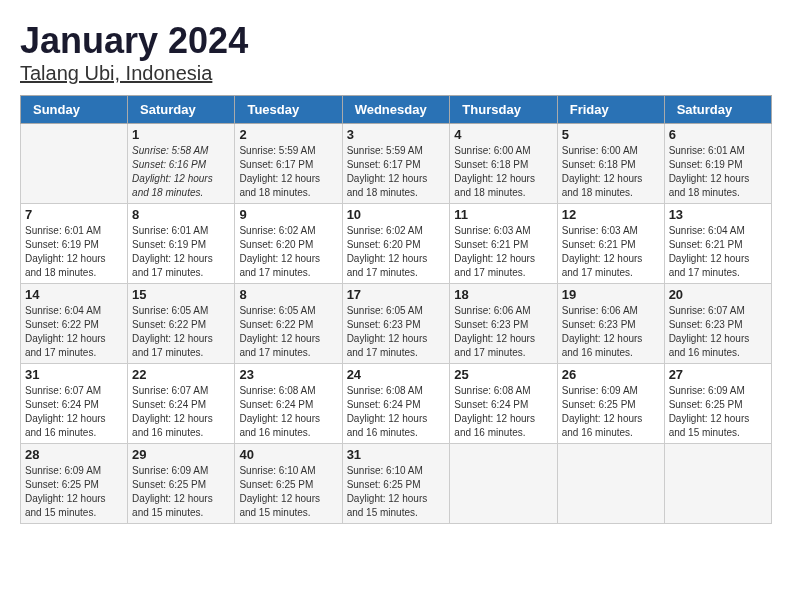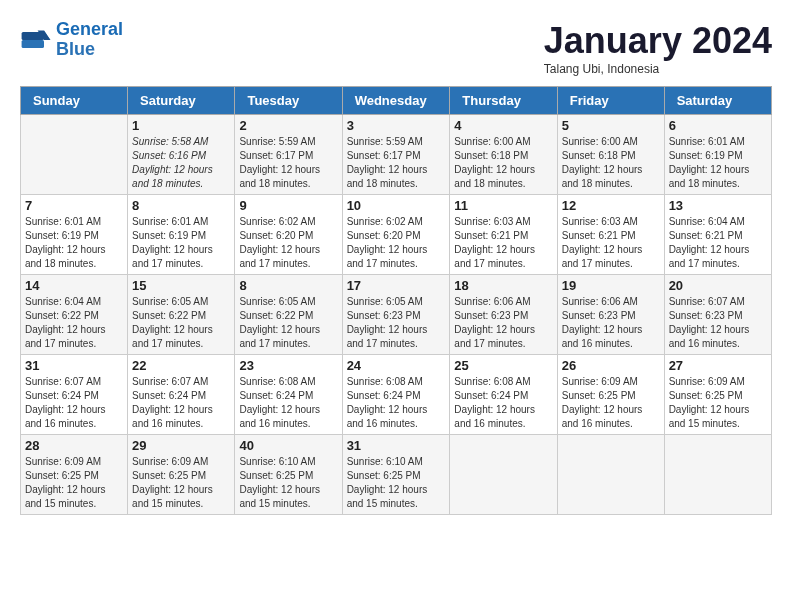--- a/index.html
+++ b/index.html
@@ -36,22 +36,23 @@
     }
     .title-block {
       text-align: left;
     }
     .month-title {
       font-size: 36px;
       font-weight: bold;
       color: #1a1a2e;
     }
     .subtitle {
-      font-size: 12px;
+      font-size: 20px;
       color: #333;
+      text-decoration: underline;
     }
     table {
       width: 100%;
       border-collapse: collapse;
       font-size: 11px;
     }
     thead tr th {
       background-color: #2a72b5;
       color: #fff;
       padding: 6px 12px;
@@ -86,32 +87,20 @@
       line-height: 1.4;
     }
     .empty-cell {
       background-color: inherit;
     }
   </style>
 </head>
 <body>
 
 <div class="header">
-  <div class="logo">
-    <svg class="logo-icon" viewBox="0 0 40 40">
-      <polygon points="30,8 38,20 30,20" fill="#2a72b5"></polygon>
-      <polygon points="22,8 30,8 38,20 30,20" fill="#1a4f8a"></polygon>
-      <rect x="2" y="10" width="28" height="10" rx="2" fill="#1a4f8a"></rect>
-      <rect x="2" y="20" width="28" height="10" rx="2" fill="#2a72b5"></rect>
-    </svg>
-    <div class="logo-text">
-      <div><span>General</span></div>
-      <div><span style="color:#2a72b5">Blue</span></div>
-    </div>
-  </div>
   <div class="title-block">
     <div class="month-title">January 2024</div>
     <div class="subtitle">Talang Ubi, Indonesia</div>
   </div>
 </div>
 
 <table>
   <thead>
     <tr>
     <th>Sunday</th>

